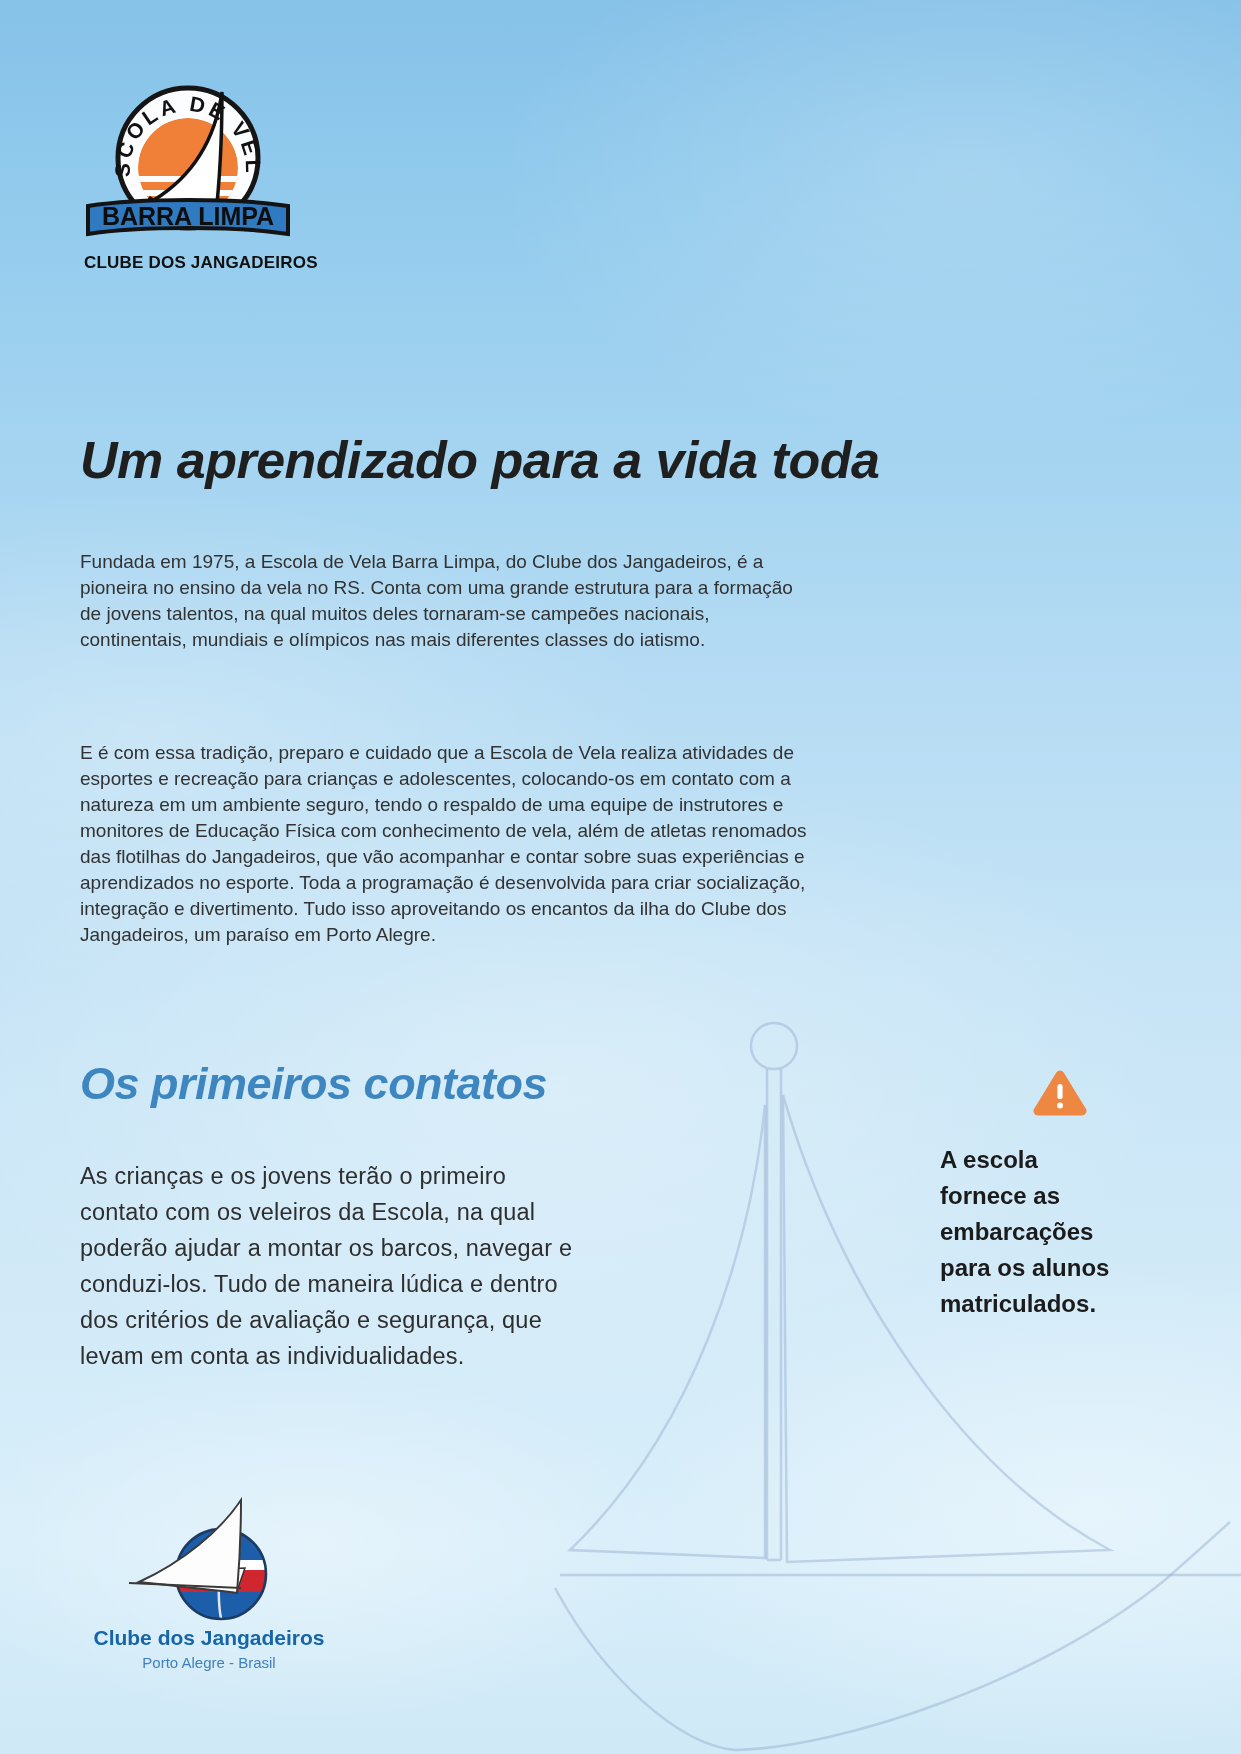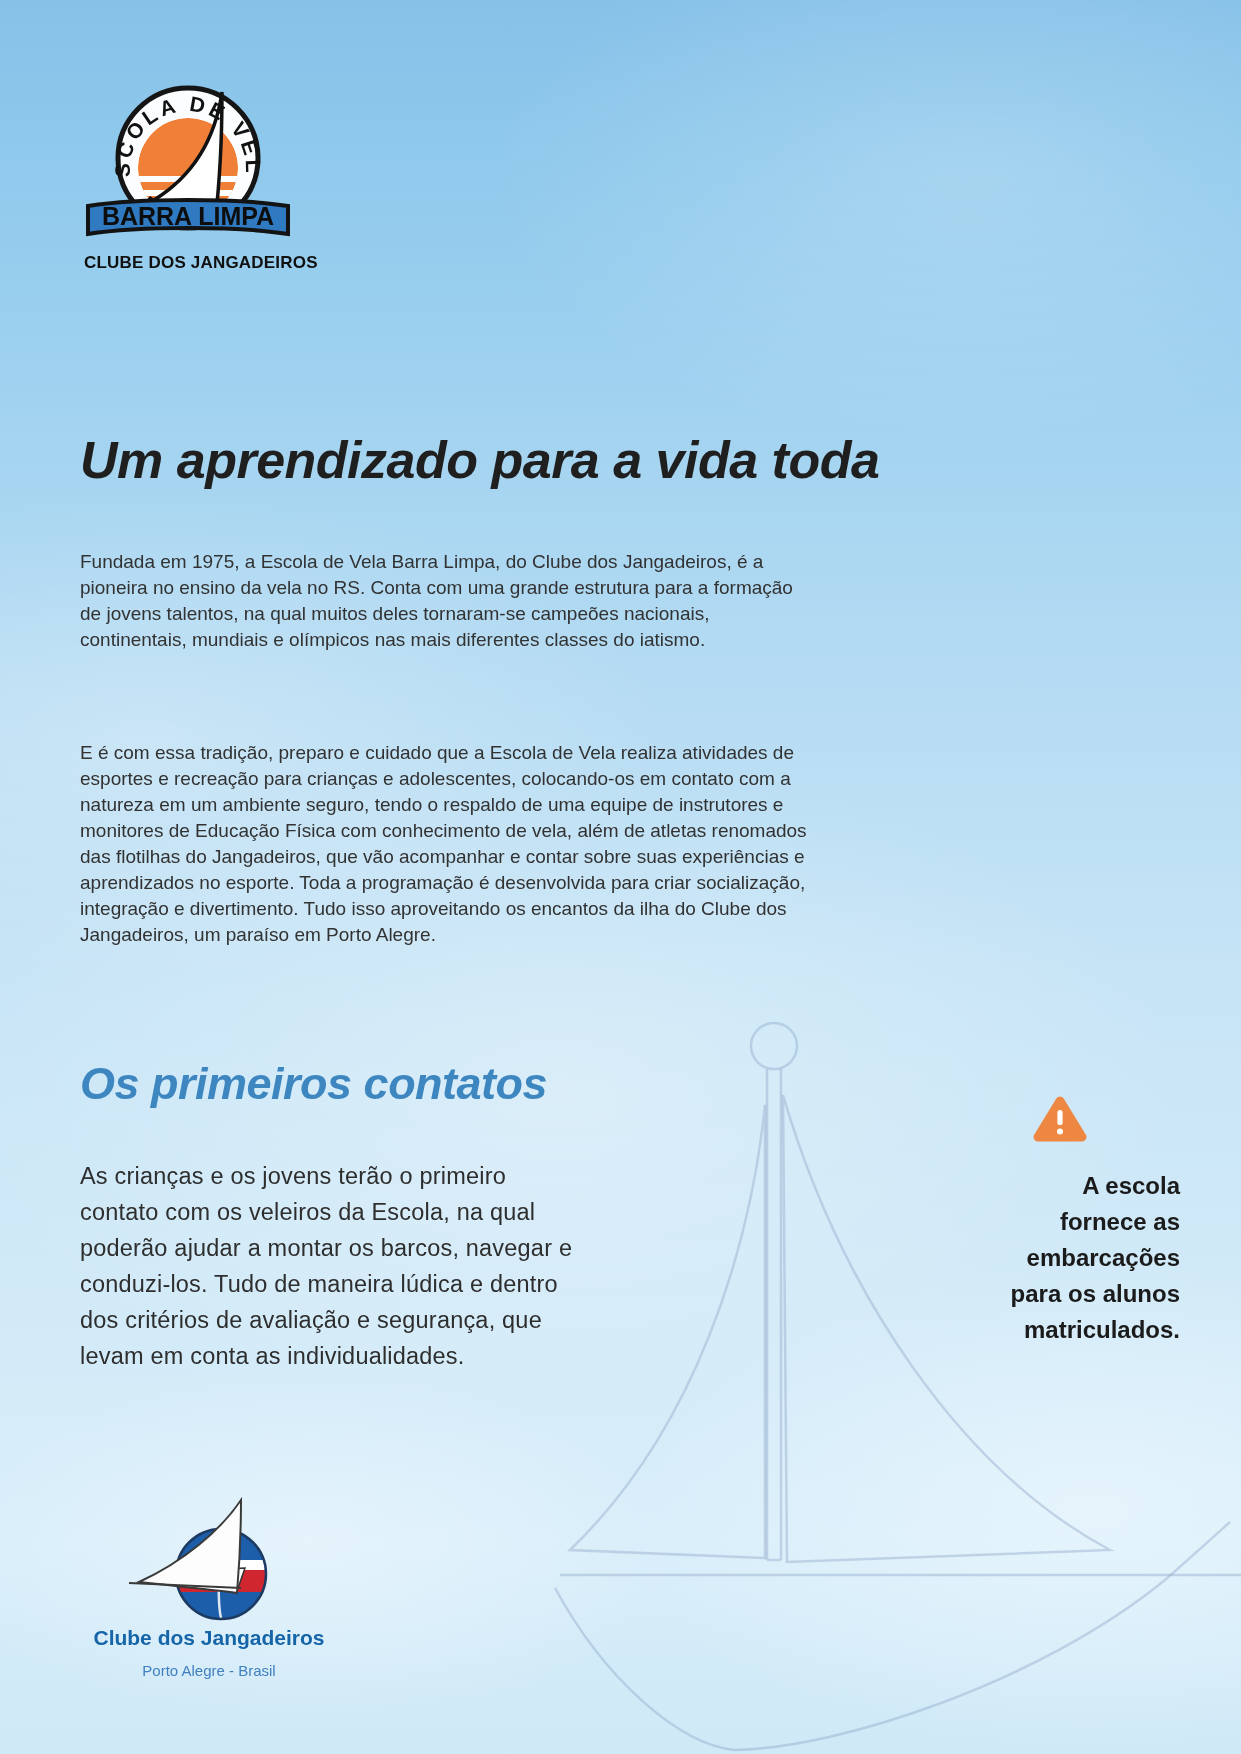--- a/index.html
+++ b/index.html
@@ -45,33 +45,33 @@
   .contacts-heading {
     position:absolute; left:80px; top:1058px;
     font-size:45px; font-weight:bold; font-style:italic; color:#3d86c0; letter-spacing:-0.5px;
   }
   .contacts-par {
     position:absolute; left:80px; top:1158px; width:530px;
     font-size:23.5px; line-height:36px; color:#2e2e2e; white-space:pre-line; letter-spacing:0.2px;
   }
 
   
-  .notice { position:absolute; left:940px; top:1094px; width:240px; text-align:right; }
+  .notice { position:absolute; left:940px; top:1068px; width:240px; text-align:left; }
   .notice svg { display:block; margin:0 auto; }
   .notice-text {
     font-weight:bold; font-size:24px; line-height:36px; color:#1b1b1b; white-space:pre-line;
   }
   .notice-text.first { margin-top:24px; }
   .notice-text.second { margin-top:34px; }
 
   
   .footer-logo { position:absolute; left:84px; top:1496px; width:250px; text-align:center; }
   .footer-logo svg { display:block; margin:0 auto; }
   .footer-name { margin-top:2px; font-size:21px; font-weight:bold; color:#1565a8; white-space:nowrap; }
-  .footer-loc { margin-top:12px; font-size:15px; color:#4080bf; }
+  .footer-loc { margin-top:4px; font-size:15px; color:#4080bf; }
 </style>
 </head>
 <body>
 
 <div class="page">
 
   <svg class="watermark" viewBox="0 0 821 744" fill="none" stroke="#8fa6c8" stroke-opacity="0.42" stroke-width="2.5">
     <circle cx="354" cy="36" r="23"></circle>
     <path d="M347,59 V550 M361,59 V550 M347,550 H361"></path>
     <path d="M345,95 C330,240 275,420 150,540 L345,548 Z"></path>

